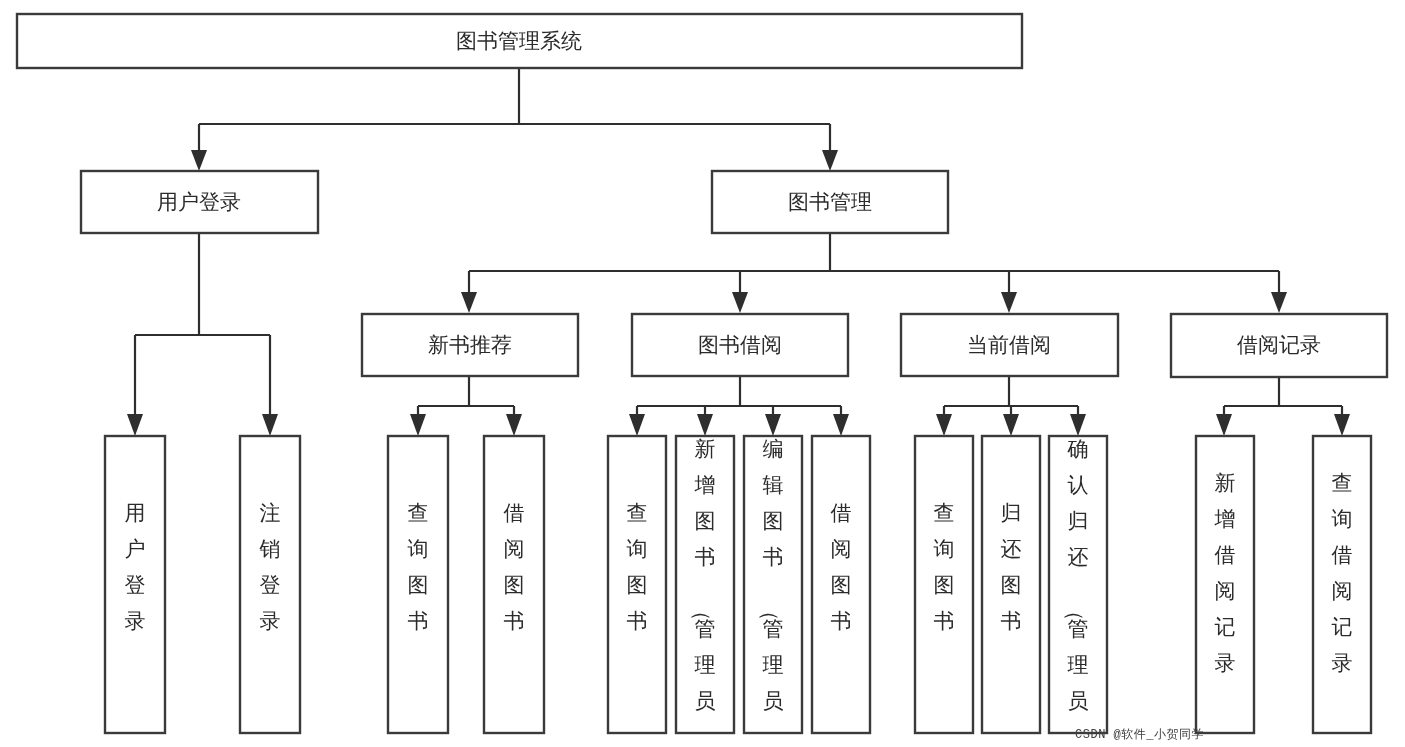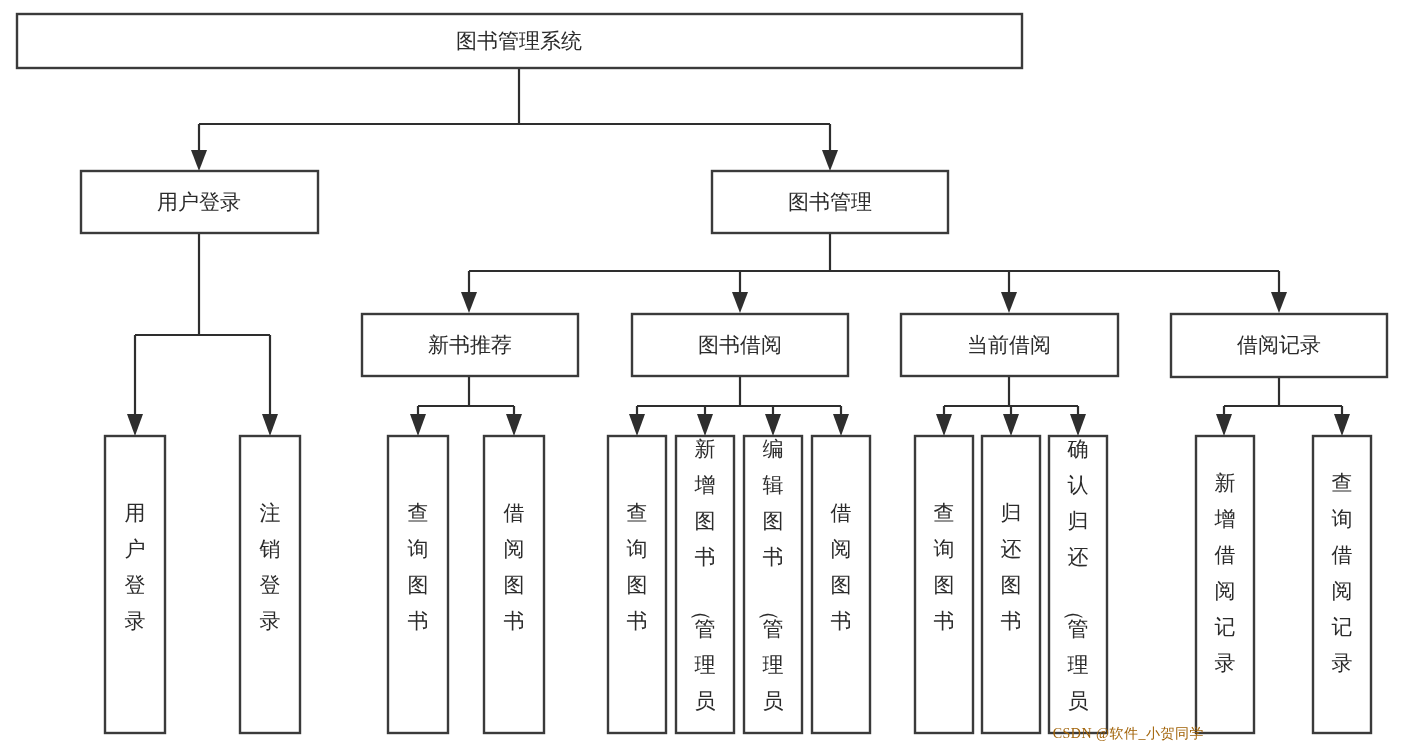--- a/index.html
+++ b/index.html
@@ -49,23 +49,23 @@
     stroke-width: 2.2;
     fill: none;
   }
   .arrow-head {
     fill: #2e2e2e;
   }
   .watermark {
     position: absolute;
     right: 8px;
     bottom: 4px;
-    font-family: Liberation Serif, serif;
-    font-size: 14px;
-    color: #a16207;
+    font-family: Liberation Mono, monospace;
+    font-size: 12px;
+    color: #404040;
     letter-spacing: 0.5px;
     white-space: nowrap;
     pointer-events: none;
   }
 </style>
 </head>
 <body>
 
 <div id="diagram-root">
 

